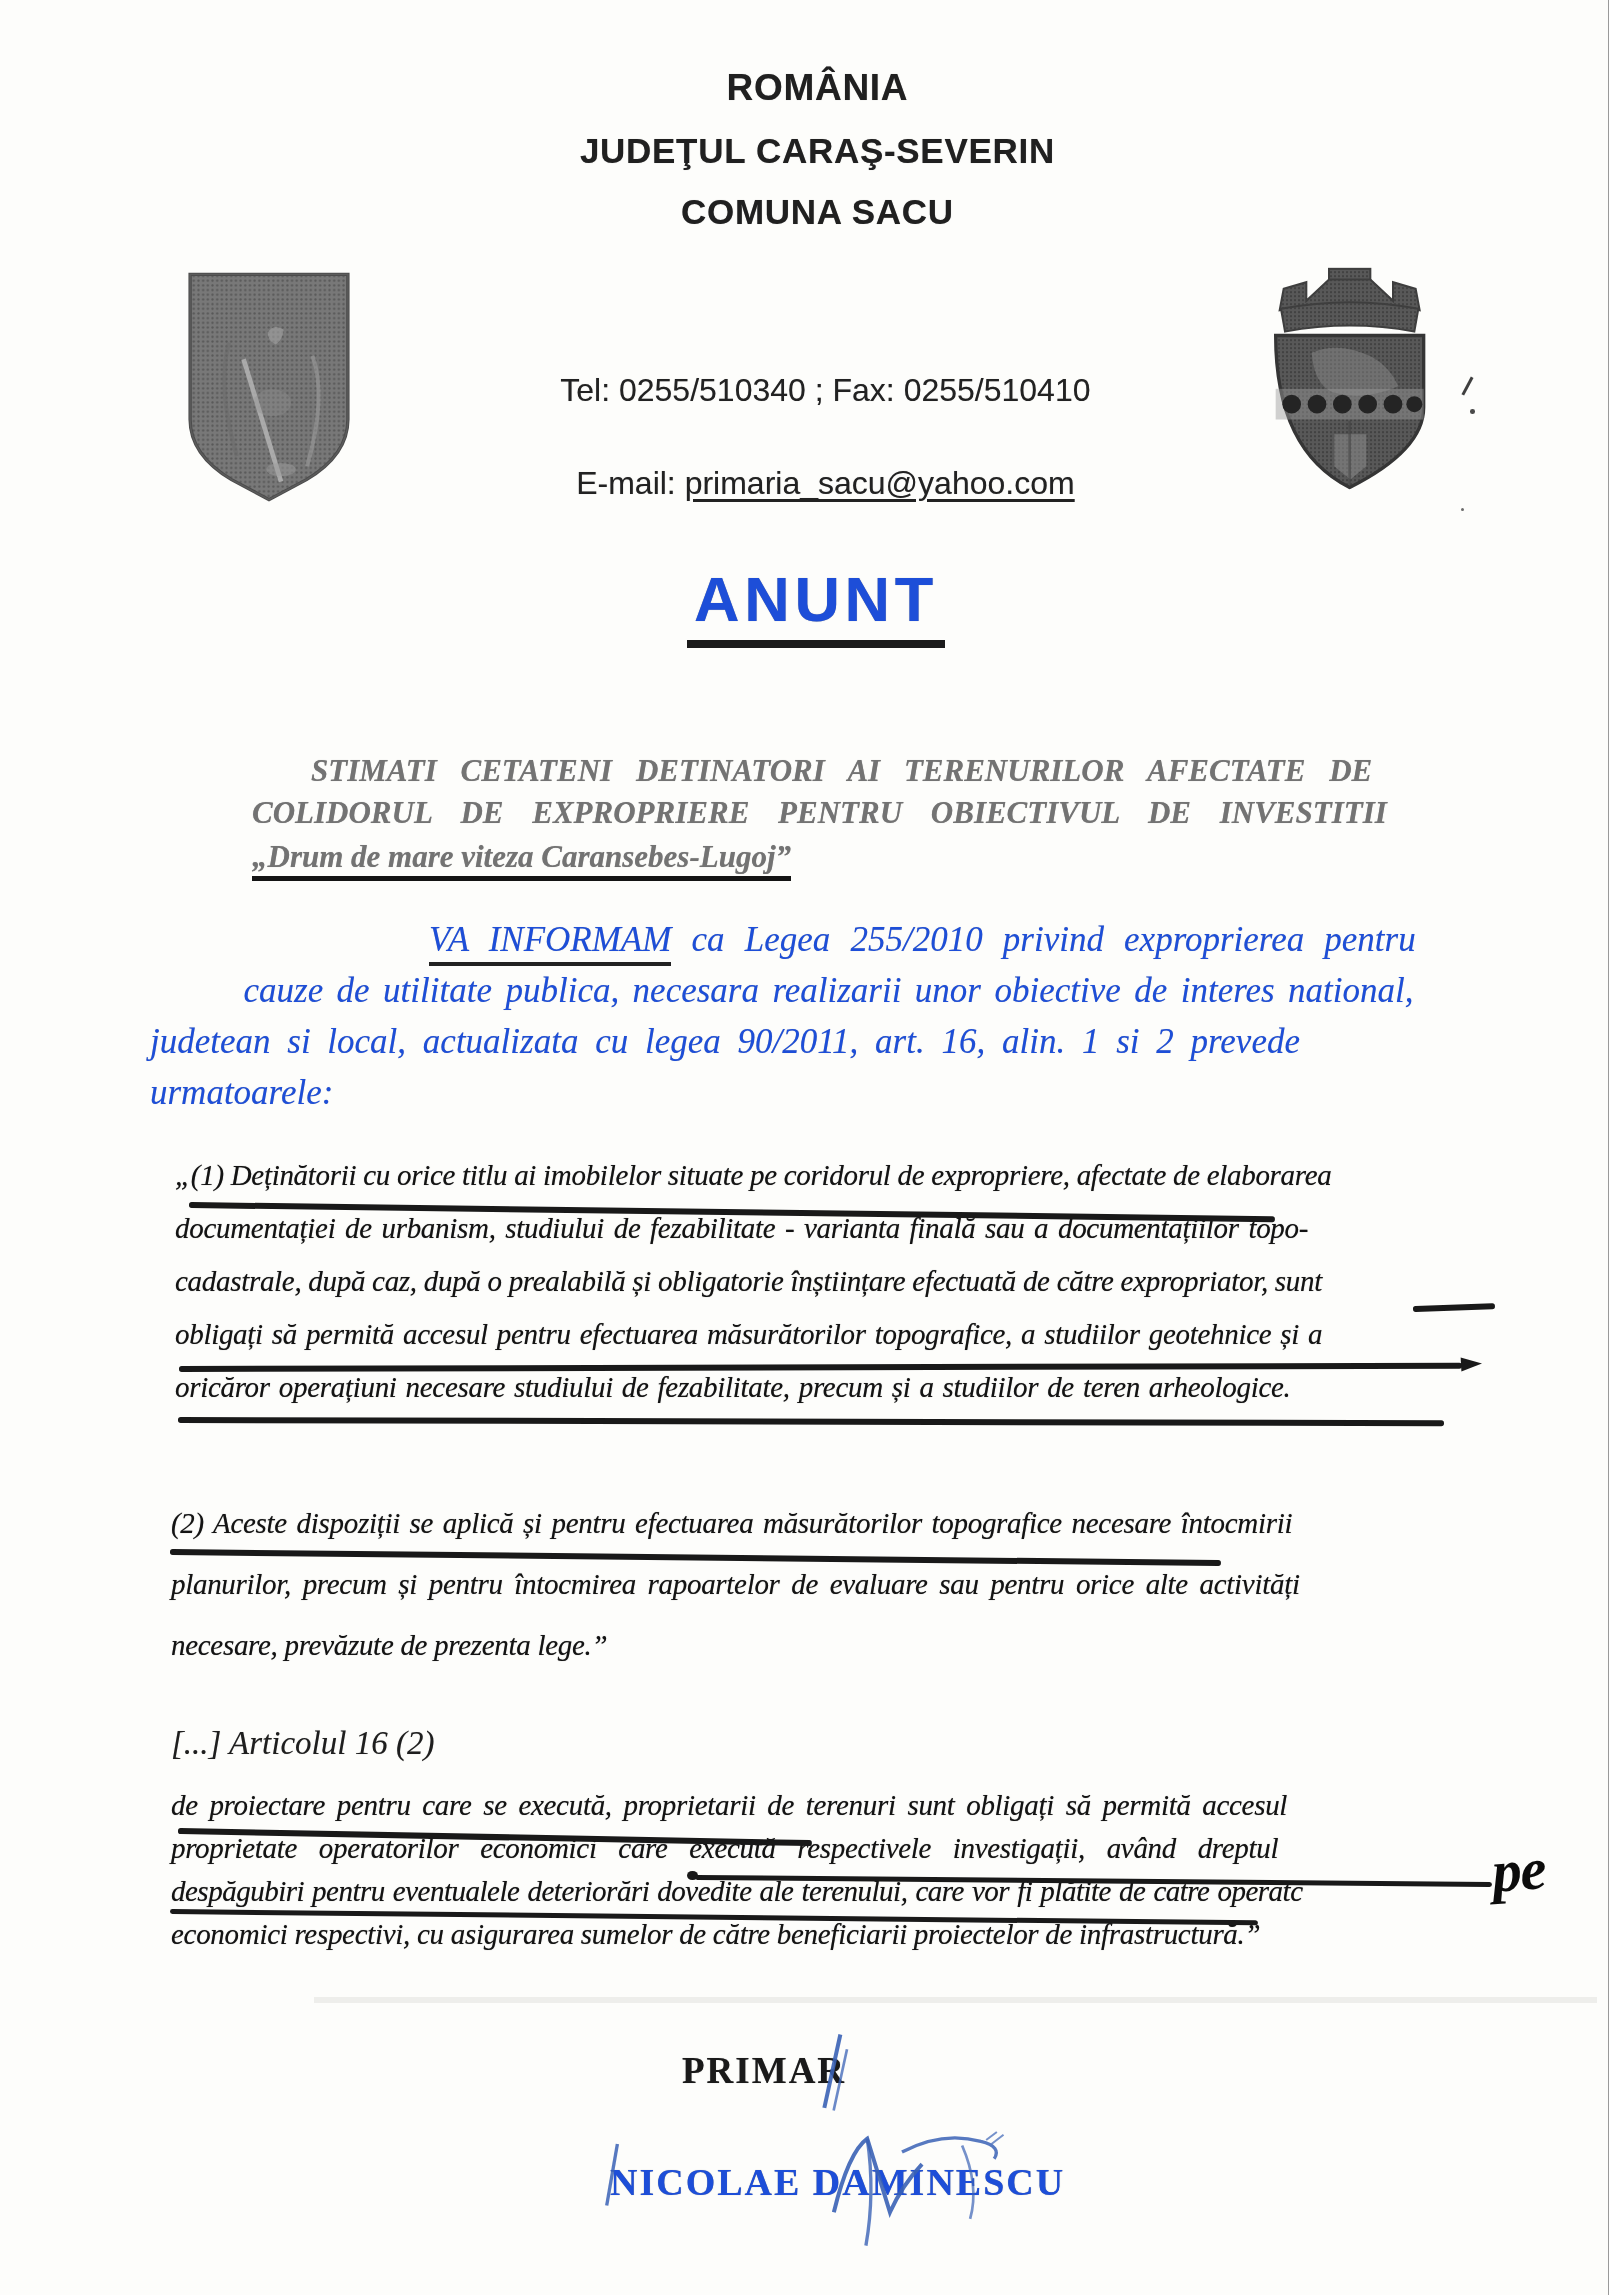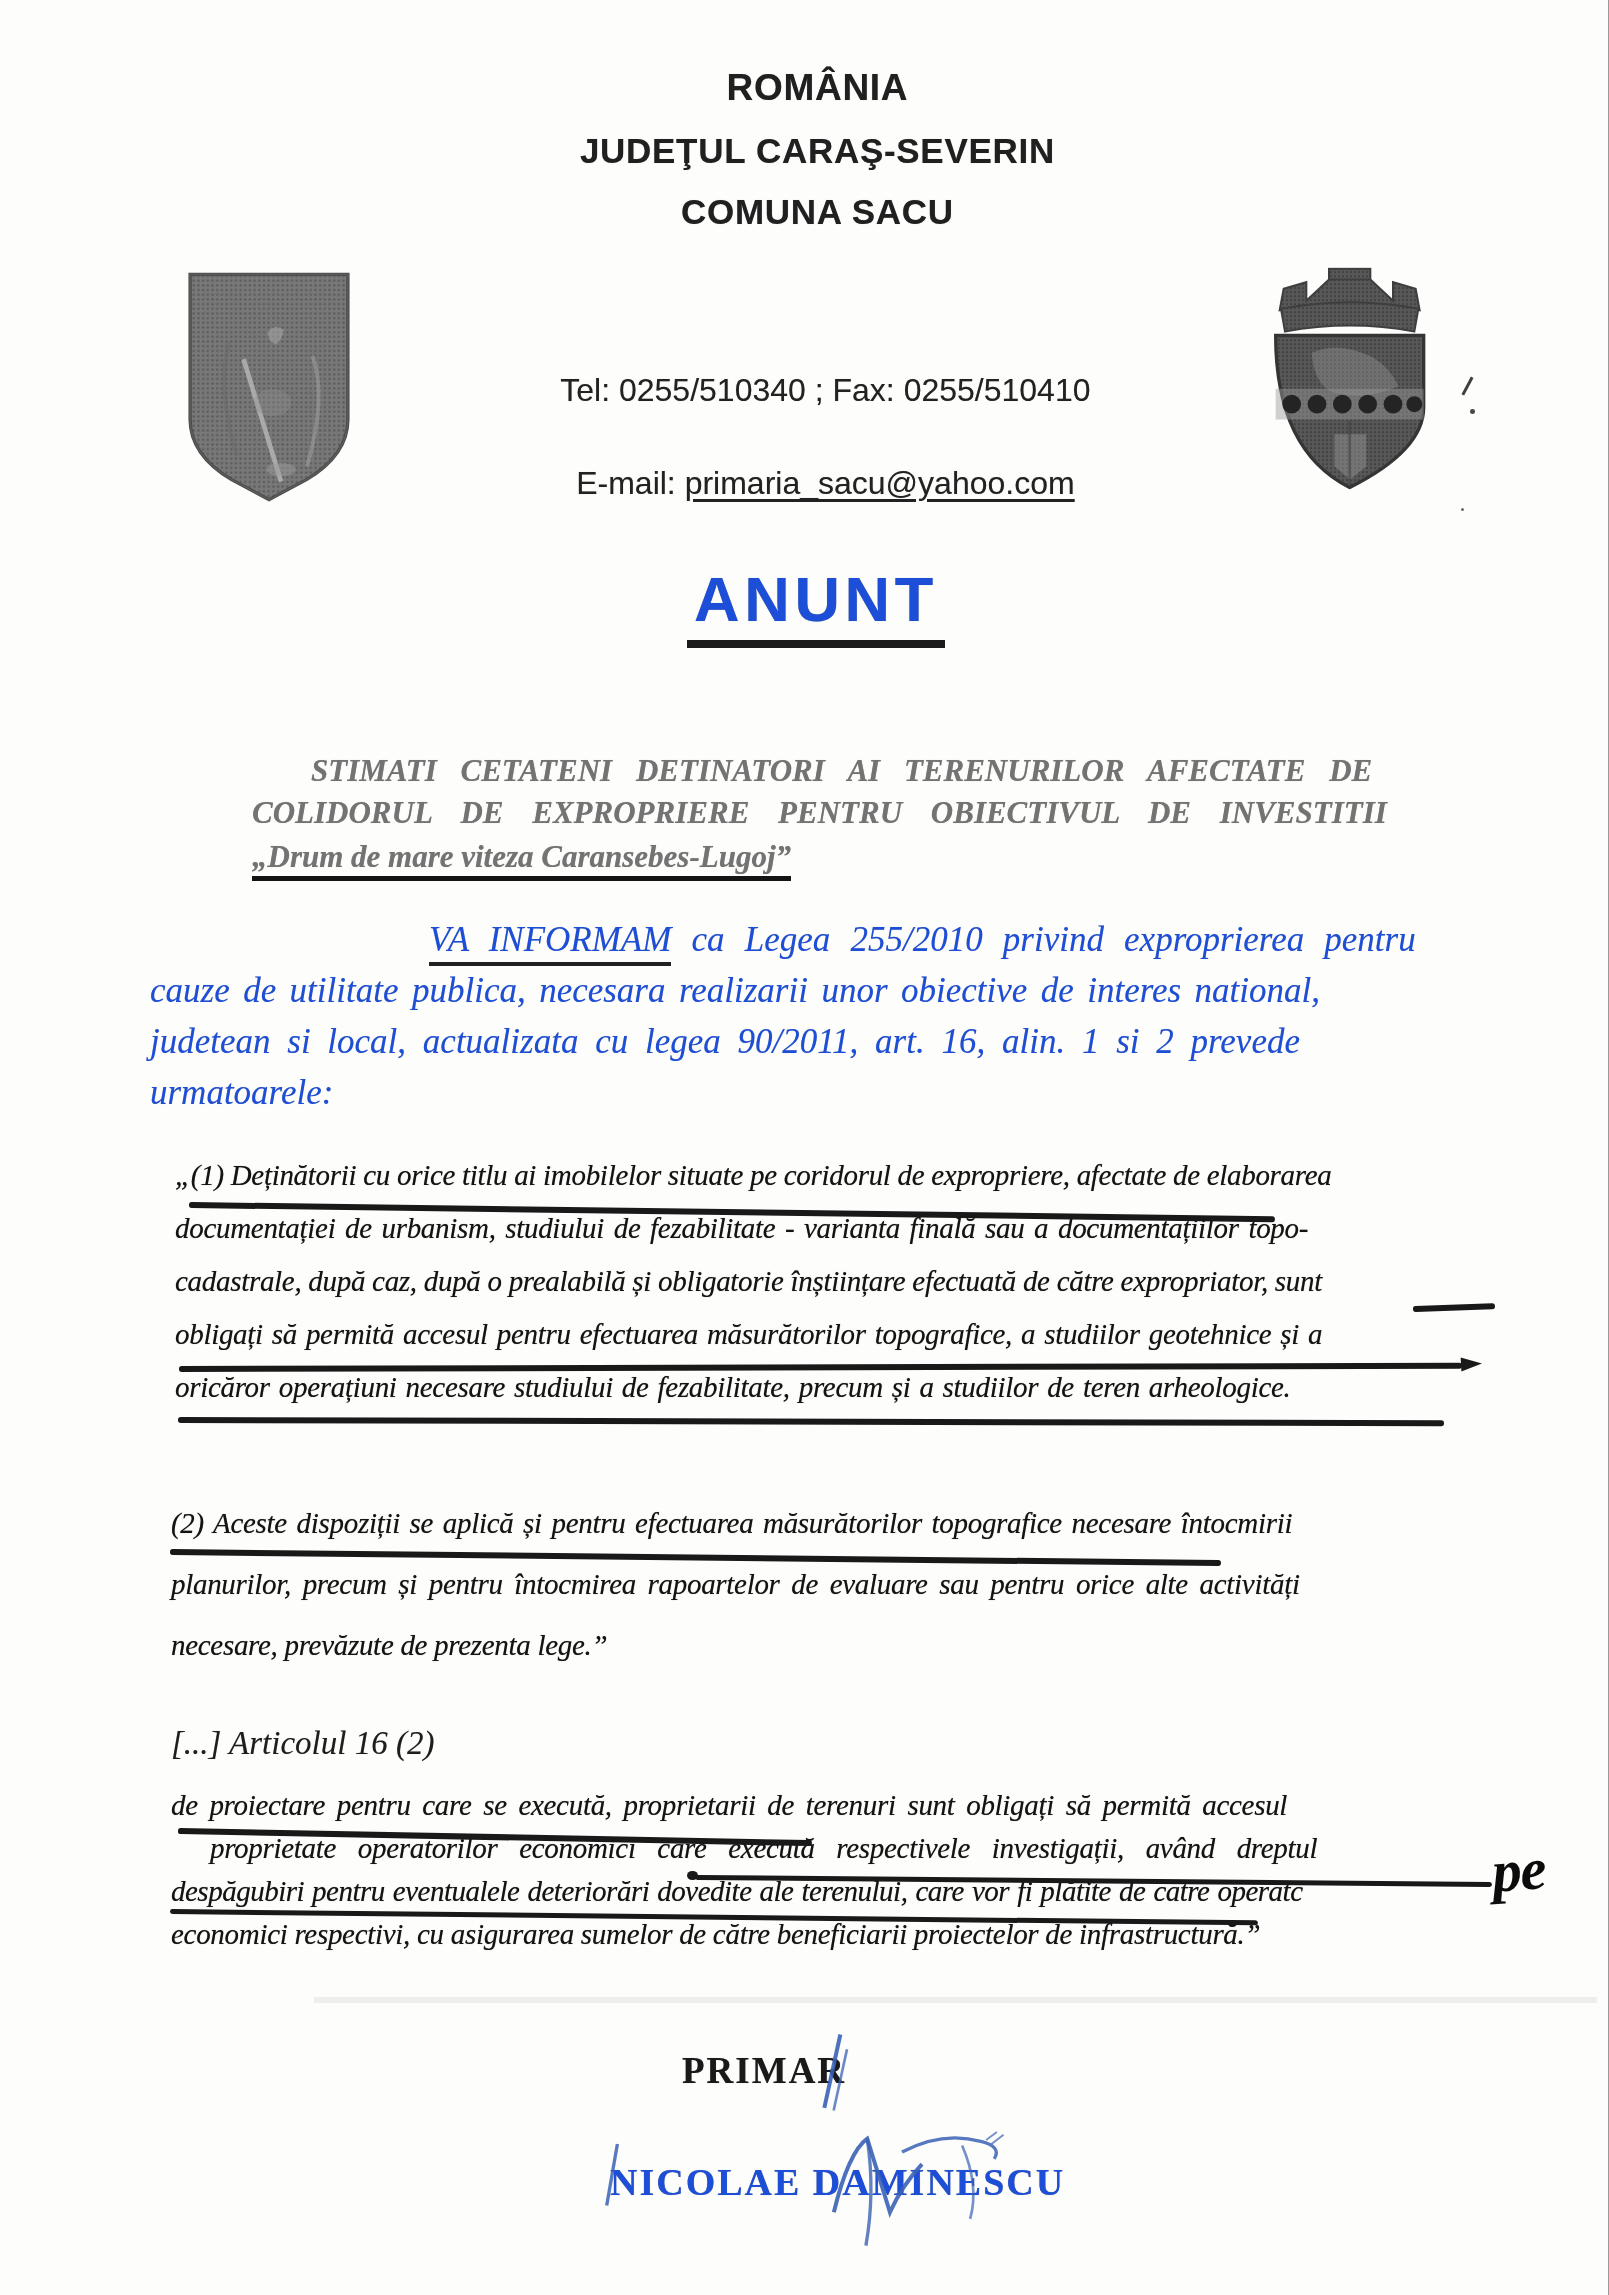--- a/index.html
+++ b/index.html
@@ -54,41 +54,41 @@
   .sal-l2{word-spacing:21px;}
   .sal-l3{margin-top:2px;}
   .sal-underl{border-bottom:5.3px solid #141414;padding-bottom:2px;margin-top:16px;}
   .intro{
     left:150px;top:914px;width:1357px;
     font-style:italic;font-size:35px;line-height:51px;color:#1d4ed8;
     text-shadow:0 0 0.7px rgba(30,30,30,.3);
   }
   .intro-l1{padding-left:279px;word-spacing:11.4px;}
   .intro-emph{border-bottom:4px solid #222;padding-bottom:2.7px;}
-  .intro-l2{word-spacing:4.7px;}
+  .intro-l2{word-spacing:4.7px;text-align:center;}
   .intro-l3{word-spacing:8px;}
   .quote{
     font-style:italic;color:#131313;
     text-shadow:0 0 0.8px rgba(10,10,10,.55);
     letter-spacing:-0.3px;
   }
   .quote1{left:175px;top:1149px;width:1327px;font-size:29px;line-height:53px;}
   .q1-l2{word-spacing:2.7px;}
   .q1-l4{word-spacing:2px;}
   .q1-l5{word-spacing:2px;}
   .quote2{left:171px;top:1493px;width:1330px;font-size:29px;line-height:61px;}
   .q2-l1{word-spacing:2.7px;}
   .q2-l2{word-spacing:4.7px;}
   .article-ref{
     left:171px;top:1725px;font-style:italic;font-size:33px;color:#1e1e1e;
     text-shadow:0 0 0.7px rgba(30,30,30,.35);
   }
   .quote3{left:171px;top:1784px;width:1330px;font-size:29px;line-height:43px;}
   .q3-l2{word-spacing:4.7px;}
-  .q3-l3{word-spacing:14.7px;margin-left:39px;}
+  .q3-l3{word-spacing:14.7px;}
   .q3-l4{word-spacing:1.3px;letter-spacing:-0.5px;}
   
   .penbar{position:absolute;background:#191919;border-radius:2.7px;transform-origin:left center;}
   .pen-arrow{
     position:absolute;width:0;height:0;
     border-top:7.4px solid transparent;border-bottom:7.4px solid transparent;
     border-left:21.4px solid #191919;transform:rotate(-3deg);
   }
   .pen-blob{position:absolute;width:10.7px;height:9.4px;border-radius:50%;background:#191919;}
   .pe-note{

